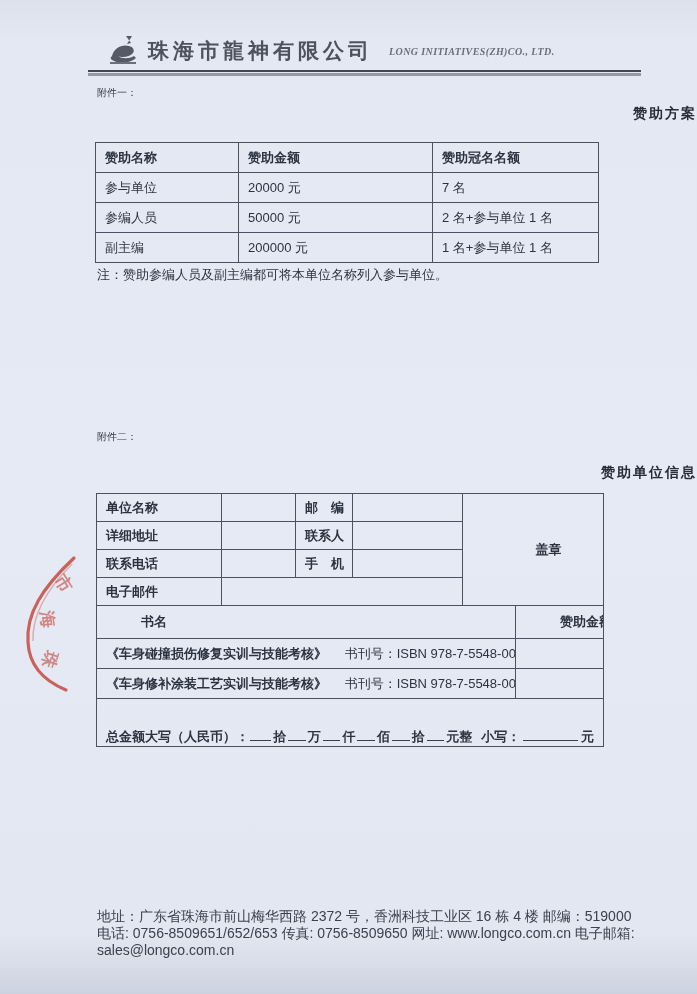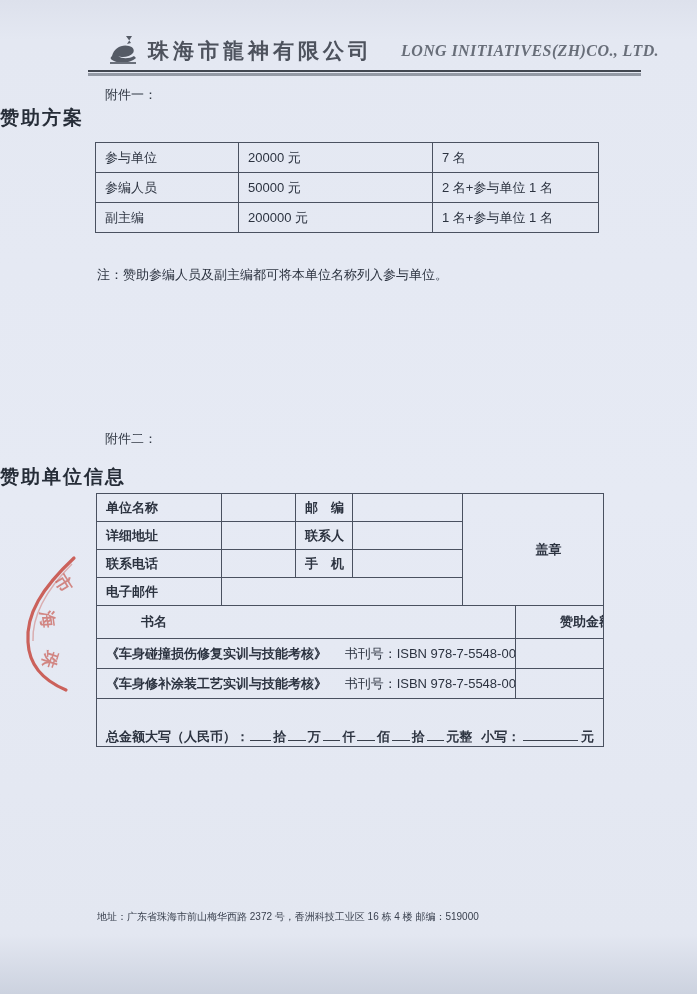--- a/index.html
+++ b/index.html
@@ -7,30 +7,30 @@
     position:relative;width:697px;height:994px;overflow:hidden;
     background:linear-gradient(180deg,#dde1ec 0%,#e4e8f2 4%,#e6eaf4 50%,#e3e7f1 94%,#ccd2df 100%);
     font-family:"Liberation Sans",sans-serif;color:#2e3542;
   }
   
   .brand{position:absolute;top:34px;left:106px;display:flex;align-items:center;}
   .logo{width:34px;height:34px;margin-right:8px;flex:0 0 auto;}
   .cn-name{font-family:"Liberation Serif",serif;font-weight:bold;font-size:21px;
            letter-spacing:4px;color:#4d525d;white-space:nowrap;}
   .en-name{font-family:"Liberation Serif",serif;font-style:italic;font-weight:bold;
-           font-size:16px;color:#686e79;margin-left:28px;letter-spacing:.4px;white-space:nowrap;text-align:center;}
+           font-size:10px;color:#686e79;margin-left:16px;letter-spacing:.4px;white-space:nowrap;text-align:center;}
   .rule{position:absolute;top:70px;left:88px;width:553px;}
   .rule-dark{height:2px;background:#41464f;}
   .rule-gray{height:3px;background:#949aa5;margin-top:1px;}
   
-  .att-label{position:absolute;left:105px;font-size:13px;color:#333a46;}
+  .att-label{position:absolute;left:97px;font-size:10px;color:#333a46;}
   .att1-label{top:86px;}
   .att2-label{top:430px;}
-  .doc-title{position:absolute;left:0;width:697px;text-align:left;font-weight:bold;
-             font-size:19px;letter-spacing:2px;color:#262d38;}
+  .doc-title{position:absolute;left:0;width:697px;text-align:right;font-weight:bold;
+             font-size:14px;letter-spacing:2px;color:#262d38;}
   .title1{top:105px;}
   .title2{top:455px;margin-top:9px;}
   
   table{border-collapse:collapse;table-layout:fixed;}
   td,th{border:1px solid #4a5160;font-size:13px;padding:0 9px;text-align:left;
         color:#2c3340;overflow:hidden;white-space:nowrap;}
   .t1{position:absolute;top:142px;left:95px;width:503px;}
   .t1 th{font-weight:bold;height:29px;}
   .t1 td{height:29px;font-weight:normal;}
   .note{position:absolute;top:266px;left:97px;font-size:13px;color:#2c3340;}
@@ -50,21 +50,21 @@
   .unit{margin:0 1px;}
   .small-label{margin-left:8px;margin-top:29px;}
   
   .stamp{position:absolute;left:6px;top:546px;width:115px;height:175px;pointer-events:none;}
   .stamp-char{position:absolute;font-family:"Liberation Serif",serif;font-weight:bold;
               font-size:17px;color:rgba(197,72,62,.62);}
   .sc1{left:49px;top:26px;transform:rotate(58deg);}
   .sc2{left:33px;top:62px;transform:rotate(82deg);}
   .sc3{left:35px;top:102px;transform:rotate(108deg);}
   
-  .footer{position:absolute;left:97px;top:908px;font-size:10px;line-height:17px;color:#3a414f;}
+  .footer{position:absolute;left:97px;top:908px;font-size:14px;line-height:17px;color:#3a414f;}
 </style>
 </head>
 <body>
 
 <div class="page">
 
   <div class="brand">
     <svg class="logo" viewBox="0 0 34 34">
       <path d="M20 2 L26 2 L21 10 L25 9 Z" fill="#555b66"></path>
       <path d="M6 22 C8 14 16 10 23 12 C27 13 29 16 27 19 C24 23 16 24 12 22 C16 25 23 25 28 22 L30 24 C25 29 14 30 8 27 C4 25 4 24 6 22 Z" fill="#555b66"></path>
@@ -81,20 +81,25 @@
   <div class="att-label att1-label">附件一：</div>
   <div class="doc-title title1">赞助方案</div>
 
   <table class="t1">
     <colgroup>
         <col style="width:143px">
         <col style="width:194px">
         <col style="width:166px">
       </colgroup>
     <tbody>
+        <tr>
+      <th>赞助名称</th>
+      <th>赞助金额</th>
+      <th>赞助冠名名额</th>
+    </tr>
     <tr>
       <td>参与单位</td>
       <td>20000 元</td>
       <td>7 名</td>
     </tr>
     <tr>
       <td>参编人员</td>
       <td>50000 元</td>
       <td>2 名+参与单位 1 名</td>
     </tr>
@@ -192,15 +197,16 @@
       <path d="M 68 12 C 36 42 20 68 22 96 C 23 118 36 134 60 144" fill="none" stroke="rgba(196,62,52,.8)" stroke-width="3.2" stroke-linecap="round"></path>
       <path d="M 66 18 C 40 44 26 70 27 95" fill="none" stroke="rgba(196,62,52,.35)" stroke-width="1.5"></path>
     </svg>
     <span class="stamp-char sc1">市</span>
     <span class="stamp-char sc2">海</span>
     <span class="stamp-char sc3">珠</span>
   </div>
 
   <div class="footer">
     <div>地址：广东省珠海市前山梅华西路 2372 号，香洲科技工业区 16 栋 4 楼  邮编：519000</div>
+    <div>电话: 0756-8509651/652/653  传真: 0756-8509650  网址: www.longco.com.cn  电子邮箱: sales@longco.com.cn</div>
   </div>
 
 </div>
 
 </body></html>

